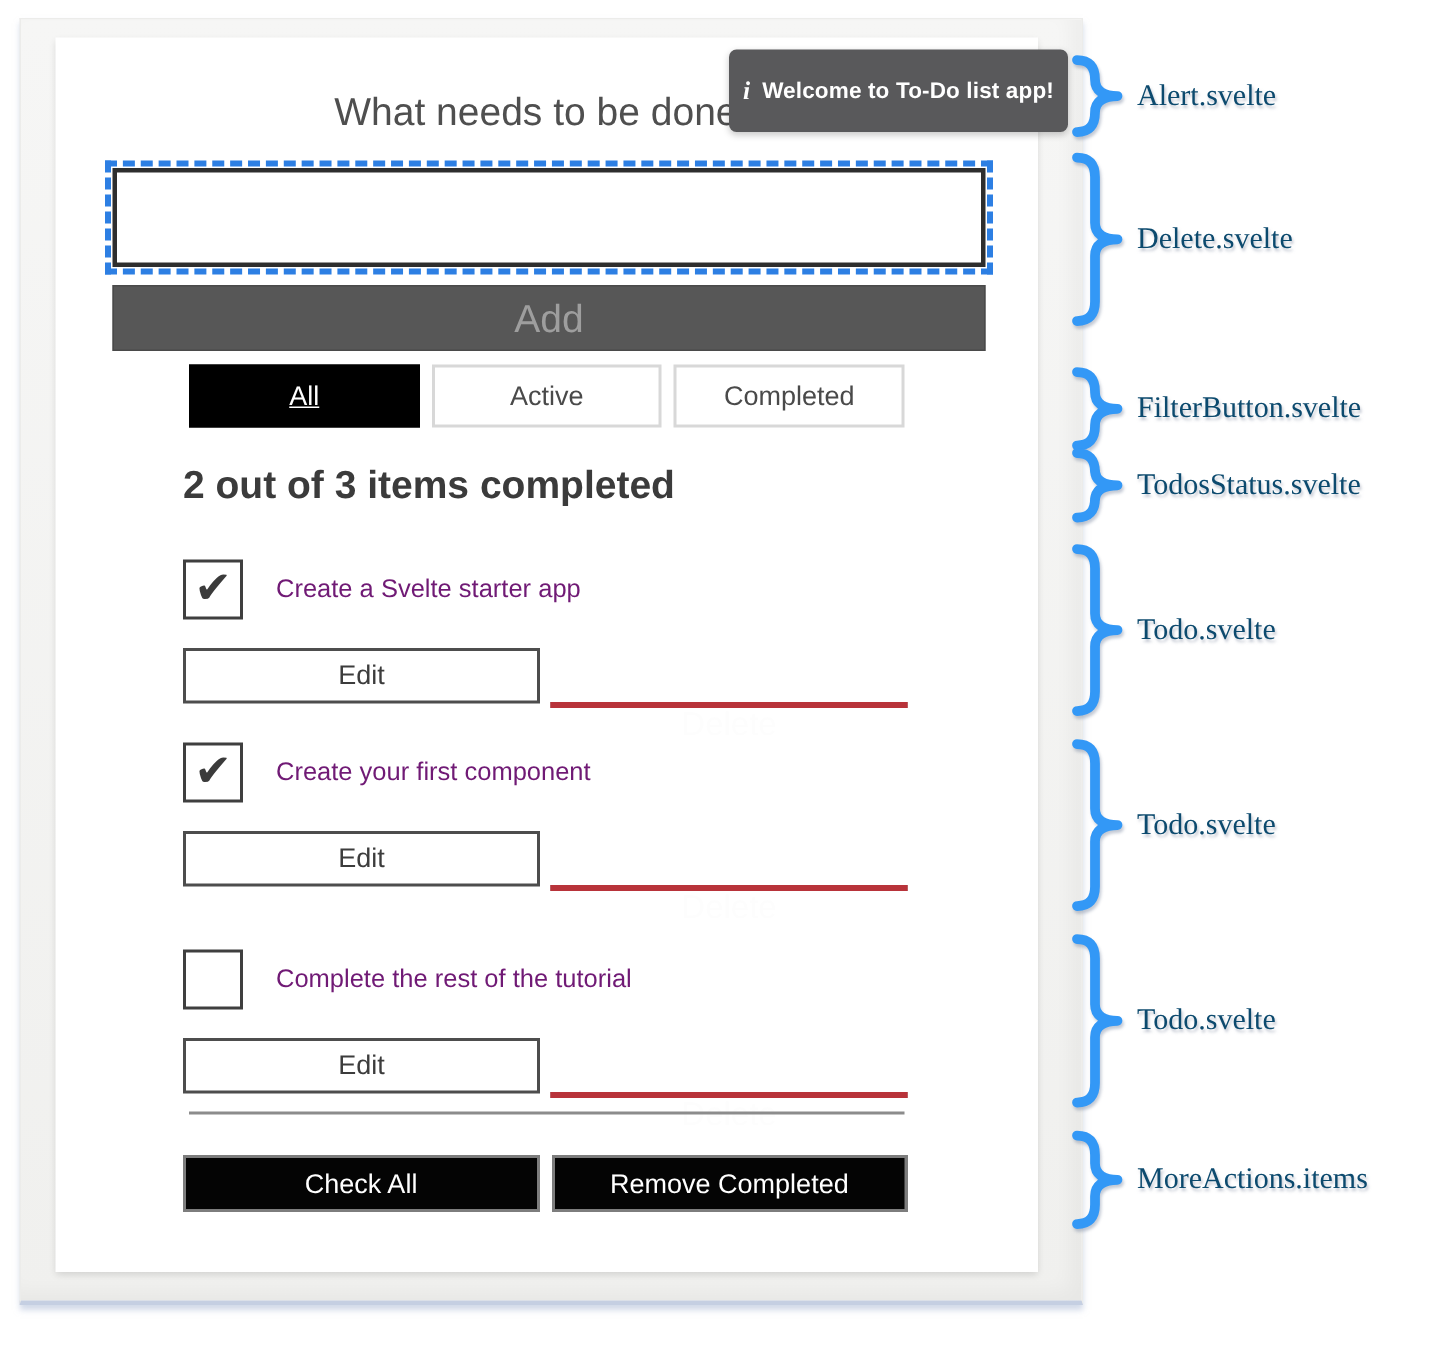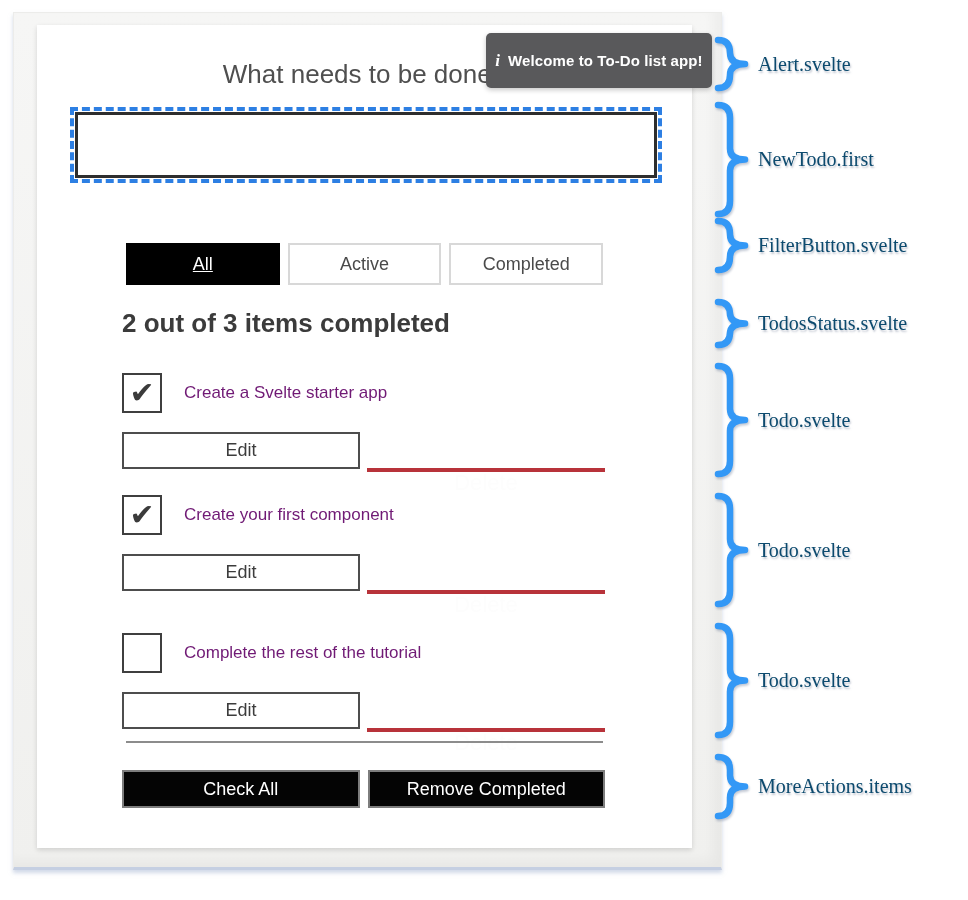--- a/index.html
+++ b/index.html
@@ -136,20 +136,21 @@
 
 <div class="stage">
 
   <div class="container">
     <div class="card">
 
       <div class="main-heading">What needs to be done?</div>
 
       <input class="todo-input" type="text" value="" style="">
 
+      <button class="add-btn">Add</button>
 
       <div class="filters">
         <button class="filter-btn active">All</button>
         <button class="filter-btn">Active</button>
         <button class="filter-btn">Completed</button>
       </div>
 
       <div class="status-heading">2 out of 3 items completed</div>
 
       <div class="todo todo-1">
@@ -203,23 +204,23 @@
   <div class="annotation" style="top:36px;height:56px">
     <svg width="40" height="56" viewBox="0 0 40 56">
         <path d="M 4 4 Q 16 4 16 17 L 16 17 Q 16 28 31 28 Q 16 28 16 39 L 16 39 Q 16 52 4 52" fill="none" stroke="#3398f6" stroke-width="6.5" stroke-linecap="round" stroke-linejoin="round"></path>
       </svg>
     <span class="ann-label">Alert.svelte</span>
   </div>
   <div class="annotation" style="top:101px;height:117px">
     <svg width="40" height="117" viewBox="0 0 40 117">
         <path d="M 4 4 Q 16 4 16 17 L 16 47.5 Q 16 58.5 31 58.5 Q 16 58.5 16 69.5 L 16 100 Q 16 113 4 113" fill="none" stroke="#3398f6" stroke-width="6.5" stroke-linecap="round" stroke-linejoin="round"></path>
       </svg>
-    <span class="ann-label">NewTodo.first</span>
-  </div>
-  <div class="annotation" style="top:217px;height:57px">
+    <span class="ann-label">Delete.svelte</span>
+  </div>
+  <div class="annotation" style="top:244px;height:57px">
     <svg width="40" height="57" viewBox="0 0 40 57">
         <path d="M 4 4 Q 16 4 16 17 L 16 17.5 Q 16 28.5 31 28.5 Q 16 28.5 16 39.5 L 16 40 Q 16 53 4 53" fill="none" stroke="#3398f6" stroke-width="6.5" stroke-linecap="round" stroke-linejoin="round"></path>
       </svg>
     <span class="ann-label">FilterButton.svelte</span>
   </div>
   <div class="annotation" style="top:298px;height:51px">
     <svg width="40" height="51" viewBox="0 0 40 51">
         <path d="M 4 4 Q 16 4 16 16.75 L 16 15.299999999999999 Q 16 25.5 31 25.5 Q 16 25.5 16 35.7 L 16 34.25 Q 16 47 4 47" fill="none" stroke="#3398f6" stroke-width="6.5" stroke-linecap="round" stroke-linejoin="round"></path>
       </svg>
     <span class="ann-label">TodosStatus.svelte</span>

